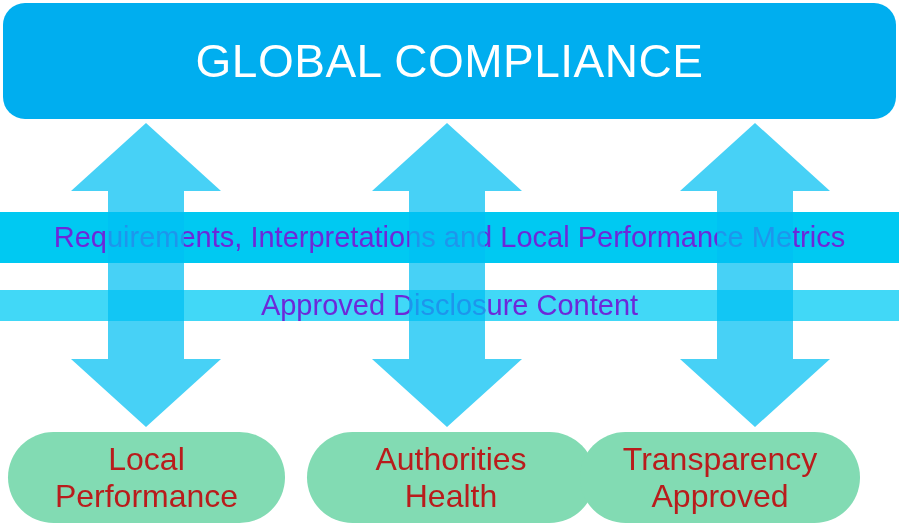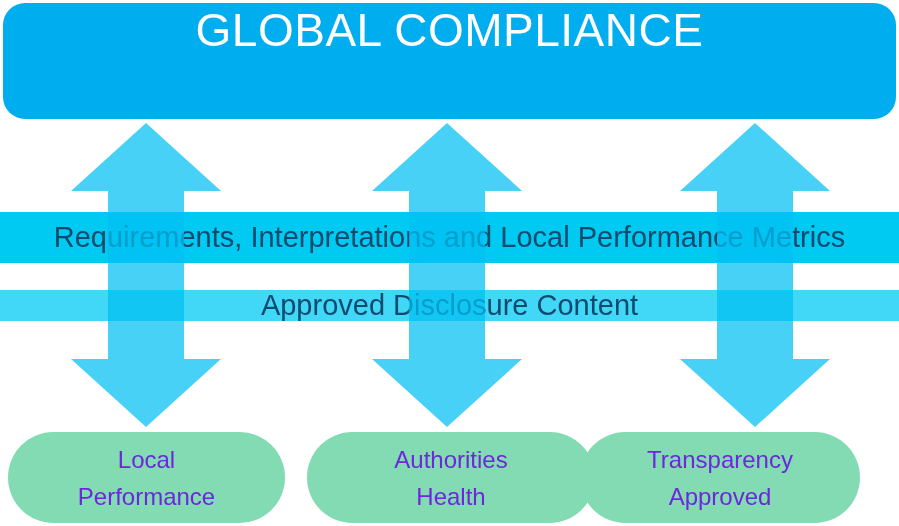--- a/index.html
+++ b/index.html
@@ -7,50 +7,50 @@
     position:relative;
     width:899px;height:526px;
     background:#ffffff;
     overflow:hidden;
     font-family:"Liberation Sans", sans-serif;
   }
   
   .top-box{
     position:absolute;left:3px;top:3px;width:893px;height:116px;
     background:#00AEEF;border-radius:22px;
-    display:flex;justify-content:center;
+    display:flex;align-items:center;justify-content:center;
     z-index:3;
   }
   .top-box span{
     color:#ffffff;font-size:46px;letter-spacing:0.5px;font-weight:400;
     white-space:nowrap;
   }
   
   .band{
     position:absolute;left:0;width:899px;
     display:flex;align-items:center;justify-content:center;
     z-index:1;
   }
-  .band span{color:#0c4a6e;font-size:29px;font-weight:400;white-space:nowrap;}
+  .band span{color:#6d28d9;font-size:29px;font-weight:400;white-space:nowrap;}
   .band-1{top:212px;height:51px;background:#00C9F2;}
   .band-2{top:290px;height:31px;background:#41D8F7;}
   
   .arrow{position:absolute;top:123px;width:150px;height:304px;z-index:2;}
   .arrow-left{left:71px;}
   .arrow-middle{left:372px;}
   .arrow-right{left:680px;}
   
   .pill{
     position:absolute;top:432px;height:91px;
     background:#82DBB3;border-radius:46px;
     display:flex;flex-direction:column;align-items:center;justify-content:center;
     z-index:3;
   }
   .pill span{
-    color:#6d28d9;font-size:24px;line-height:37px;font-weight:400;
+    color:#b91c1c;font-size:32px;line-height:37px;font-weight:400;
     white-space:nowrap;text-align:center;
   }
   .pill-1{left:8px;width:277px;}
   .pill-2{left:307px;width:288px;}
   .pill-3{left:580px;width:280px;}
 </style>
 </head>
 <body>
 
 <div class="canvas">

